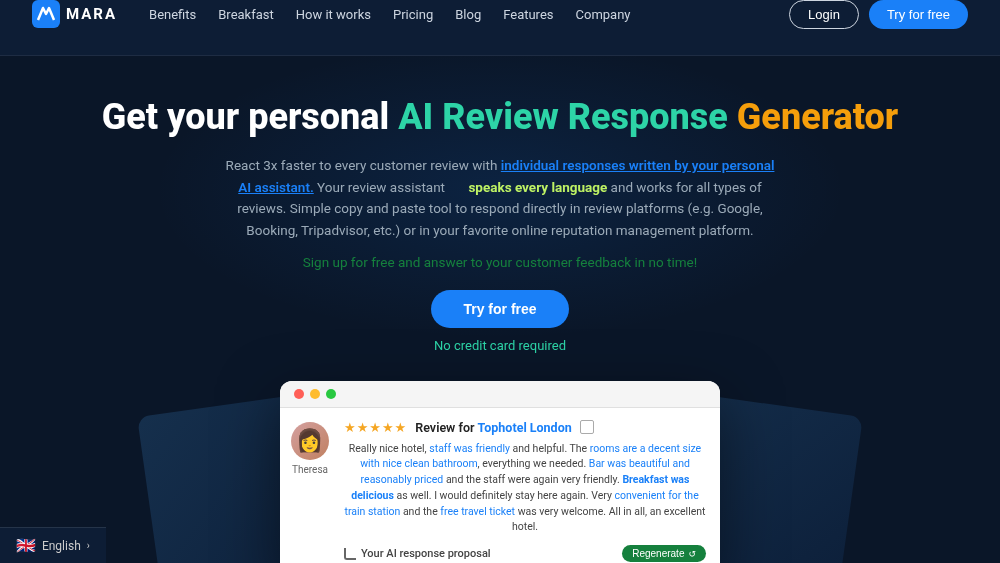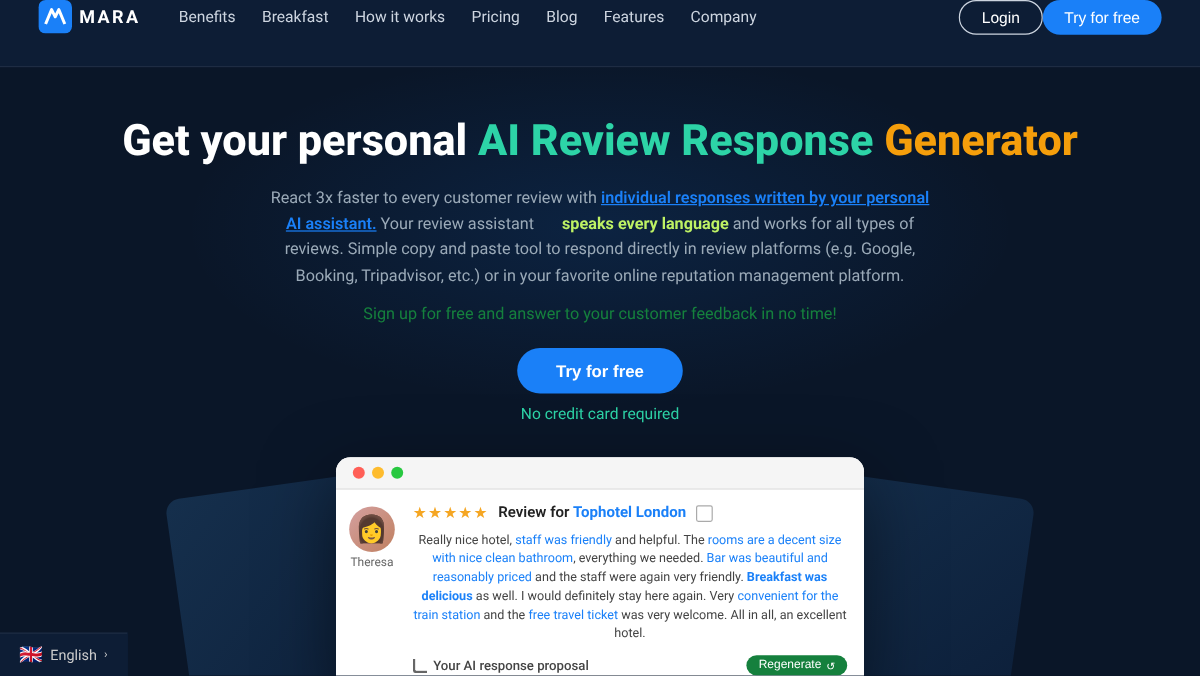--- a/index.html
+++ b/index.html
@@ -52,20 +52,21 @@
     }
     .nav-link {
       font-size: 13px;
       color: #cdd5e0;
       cursor: pointer;
       white-space: nowrap;
     }
     .navbar-right {
       display: flex;
       align-items: center;
+      gap: 10px;
     }
     .btn-login {
       padding: 6px 18px;
       border: 1.5px solid #cdd5e0;
       border-radius: 20px;
       background: transparent;
       color: #fff;
       font-size: 13px;
       cursor: pointer;
     }

